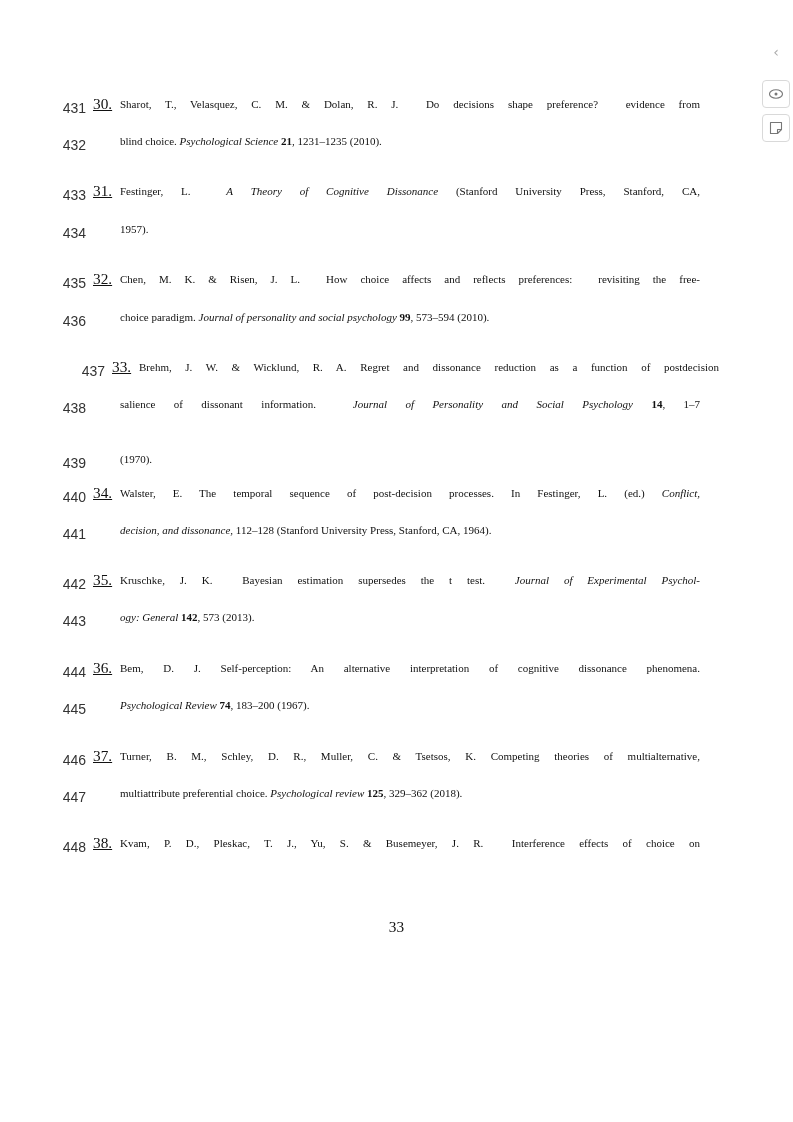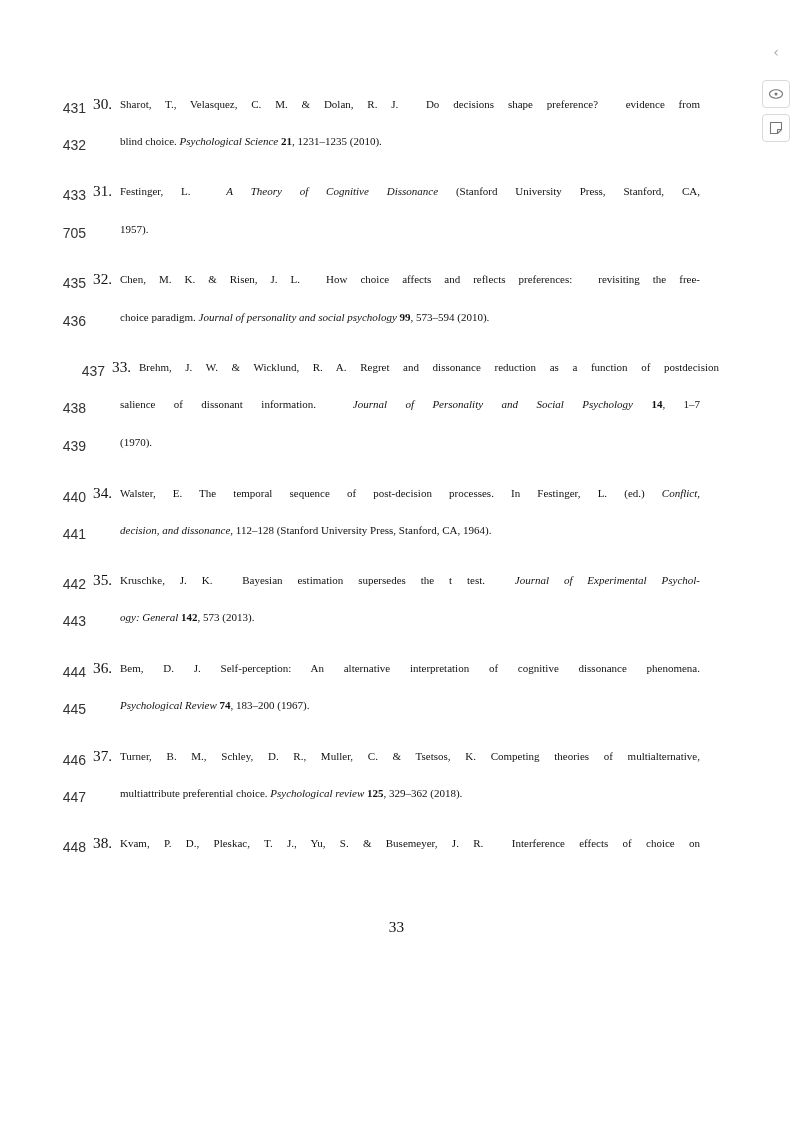--- a/index.html
+++ b/index.html
@@ -2,21 +2,21 @@
 <html><head>
   <meta charset="utf-8">
   <style>
     html, body { margin: 0; padding: 0; background: #ffffff; }
     body { width: 793px; height: 1122px; position: relative; overflow: hidden;
            font-family: "Liberation Serif", "DejaVu Serif", serif; color: #111; }
     .line { position: absolute; left: 0; width: 793px; height: 22px; }
     .lineno { position: absolute; left: 60px; width: 26px; font-family: "Liberation Sans", sans-serif;
               font-size: 14px; color: #333; top: 7px; text-align: right; }
     .text { position: absolute; top: 0; font-size: 11px; line-height: 22px; white-space: nowrap; }
-    .num { position: absolute; left: 93px; top: 0; font-size: 15.3px; line-height: 22px; }
+    .num { position: absolute; left: 93px; top: 0; font-size: 15.3px; line-height: 22px; text-decoration: underline; }
     .first { left: 120px; width: 580px; text-align: justify; text-align-last: justify; }
     .cont { left: 120px; }
     i { font-style: italic; }
     b { font-weight: bold; }
     .pageno { position: absolute; top: 918px; left: 0; width: 793px; text-align: center; font-size: 15.3px; }
     .chev { position: absolute; left: 764px; top: 42px; width: 24px; height: 20px; color: #aaa;
             font-family: "DejaVu Sans", sans-serif; font-size: 14px; text-align: center; line-height: 20px; cursor: pointer; }
     .tbtn { position: absolute; left: 762px; width: 28px; height: 28px; border: 1px solid #d9d9d9; border-radius: 4px;
             background: #fff; box-sizing: border-box; cursor: pointer; }
     .tbtn svg { position: absolute; left: 5px; top: 5px; }
@@ -33,42 +33,42 @@
     <div class="line" style="top: 130px;">
       <span class="lineno">432</span>
       <span class="text cont">blind choice. <i>Psychological Science</i> <b>21</b>, 1231–1235 (2010).</span>
     </div>
     <div class="line" style="top: 180px;">
       <span class="lineno">433</span>
       <span class="num">31.</span>
       <span class="text first">Festinger, L.&nbsp; <i>A Theory of Cognitive Dissonance</i> (Stanford University Press, Stanford, CA,</span>
     </div>
     <div class="line" style="top: 218px;">
-      <span class="lineno">705</span>
+      <span class="lineno">434</span>
       <span class="text cont">1957).</span>
     </div>
     <div class="line" style="top: 268px;">
       <span class="lineno">435</span>
       <span class="num">32.</span>
       <span class="text first">Chen, M. K. &amp; Risen, J. L.&nbsp; How choice affects and reflects preferences:&nbsp; revisiting the free-</span>
     </div>
     <div class="line" style="top: 306px;">
       <span class="lineno">436</span>
       <span class="text cont">choice paradigm. <i>Journal of personality and social psychology</i> <b>99</b>, 573–594 (2010).</span>
     </div>
     <div class="line" style="top: 356px; margin-left: 19px;">
       <span class="lineno">437</span>
       <span class="num">33.</span>
       <span class="text first">Brehm, J. W. &amp; Wicklund, R. A. Regret and dissonance reduction as a function of postdecision</span>
     </div>
     <div class="line" style="top: 393px;">
       <span class="lineno">438</span>
       <span class="text first">salience of dissonant information.&nbsp; <i>Journal of Personality and Social Psychology</i> <b>14</b>, 1–7</span>
     </div>
-    <div class="line" style="top: 431px;">
+    <div class="line" style="top: 448px;">
       <span class="lineno">439</span>
       <span class="text cont">(1970).</span>
     </div>
     <div class="line" style="top: 482px;">
       <span class="lineno">440</span>
       <span class="num">34.</span>
       <span class="text first">Walster, E. The temporal sequence of post-decision processes. In Festinger, L. (ed.) <i>Conflict,</i></span>
     </div>
     <div class="line" style="top: 519px;">
       <span class="lineno">441</span>

